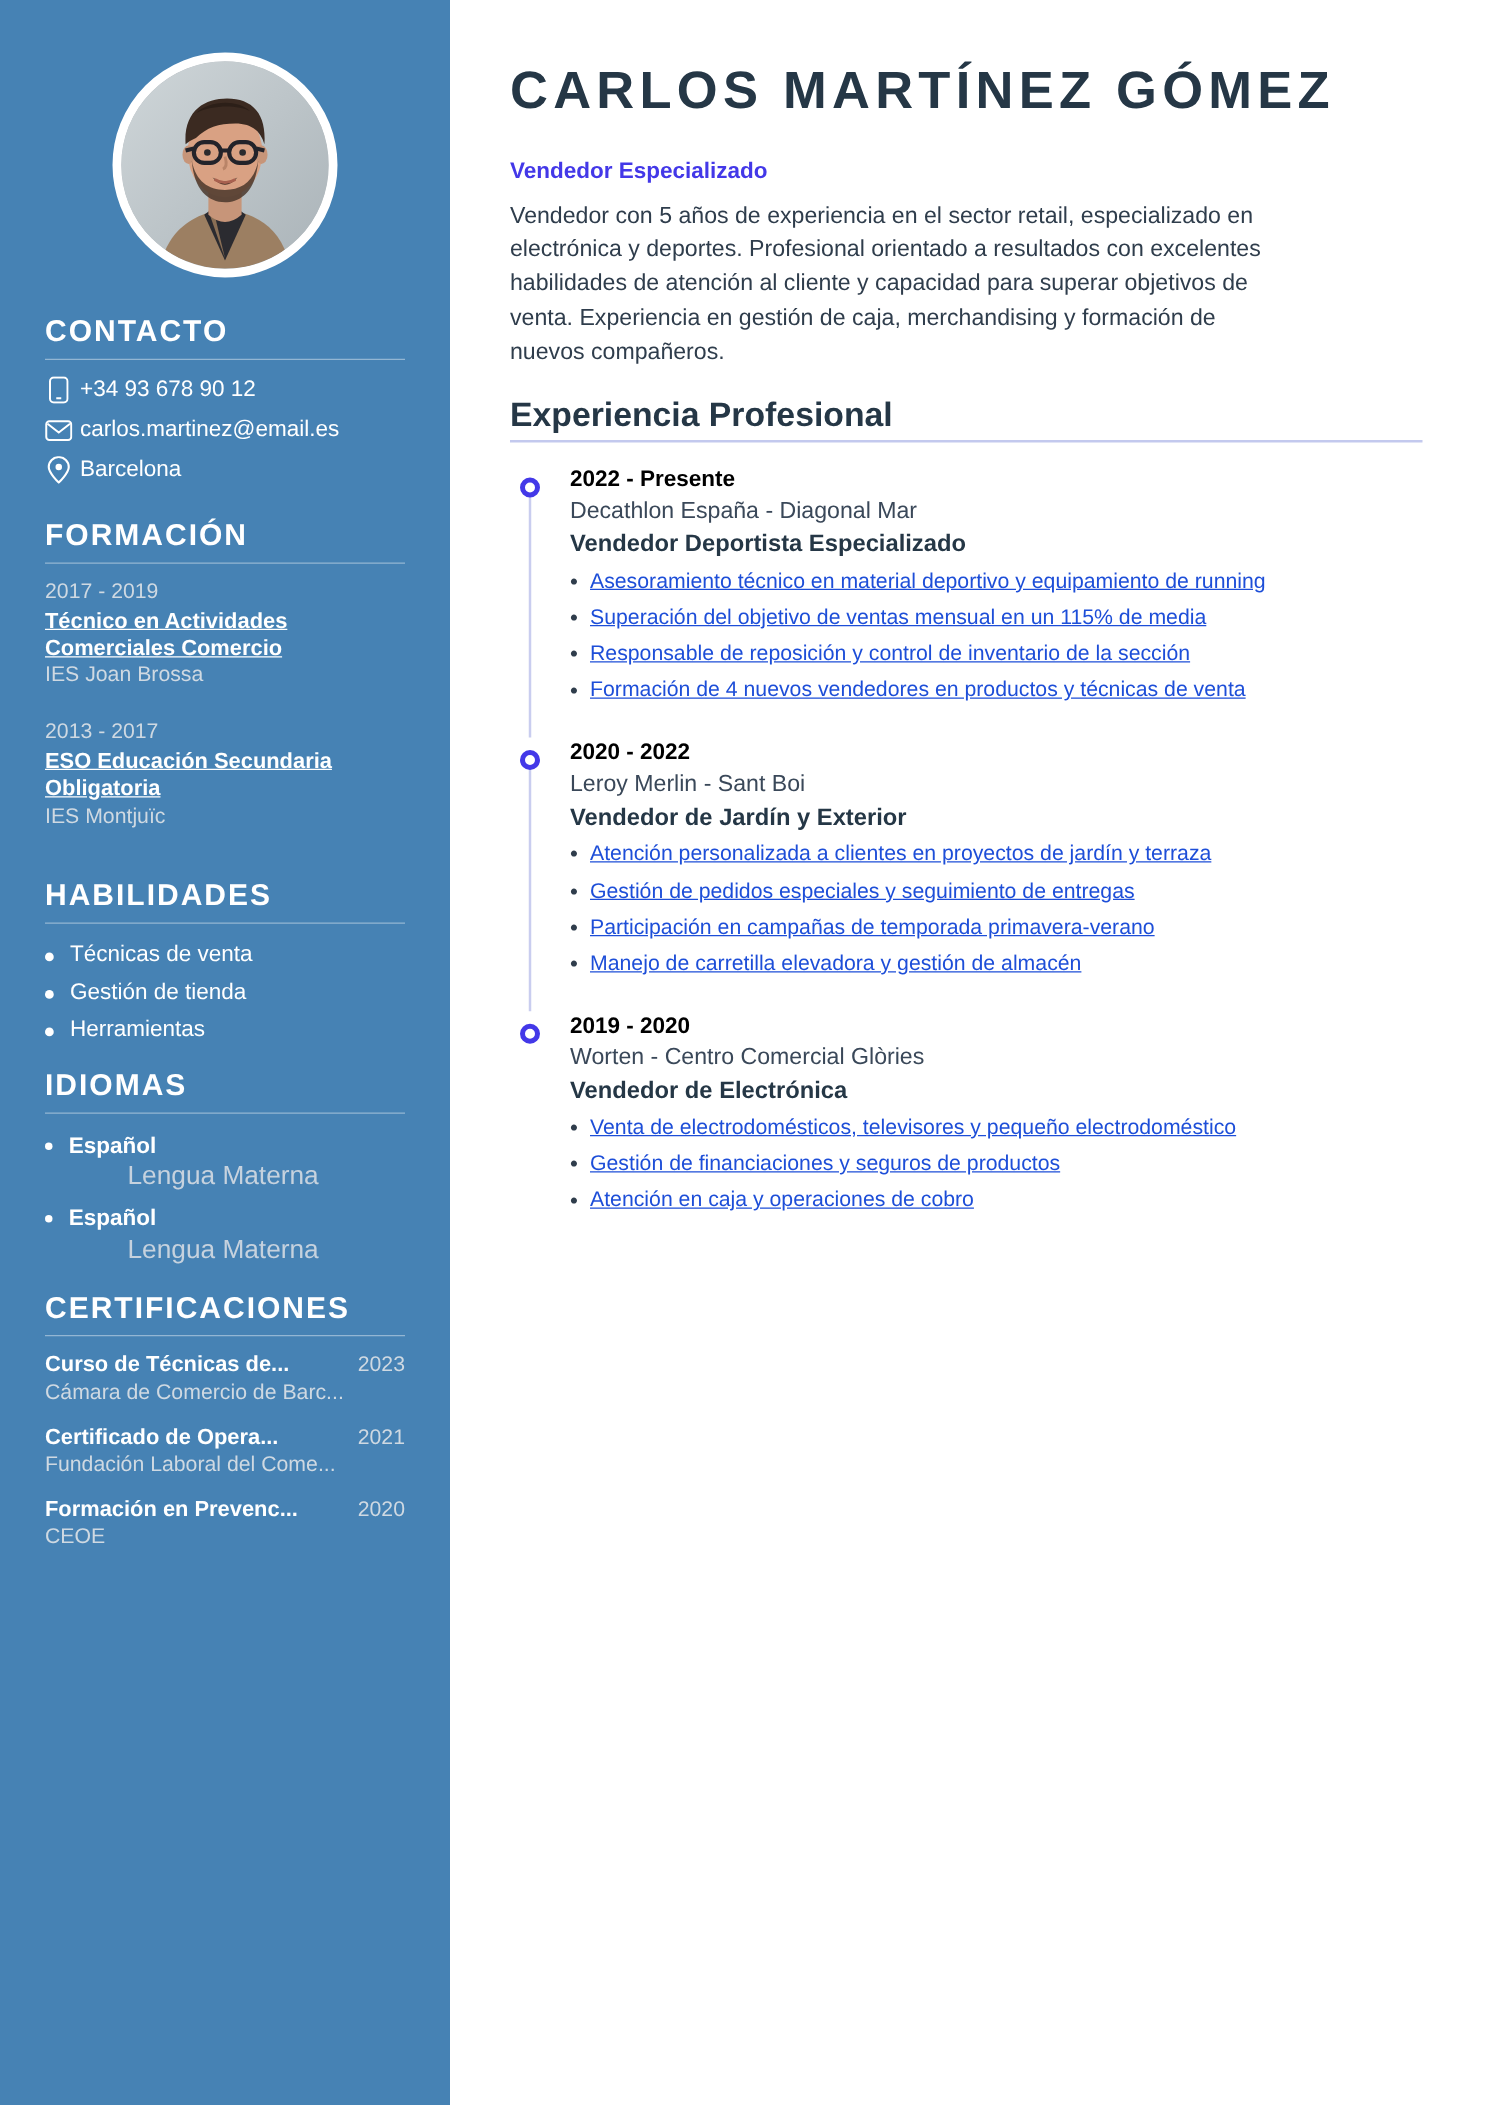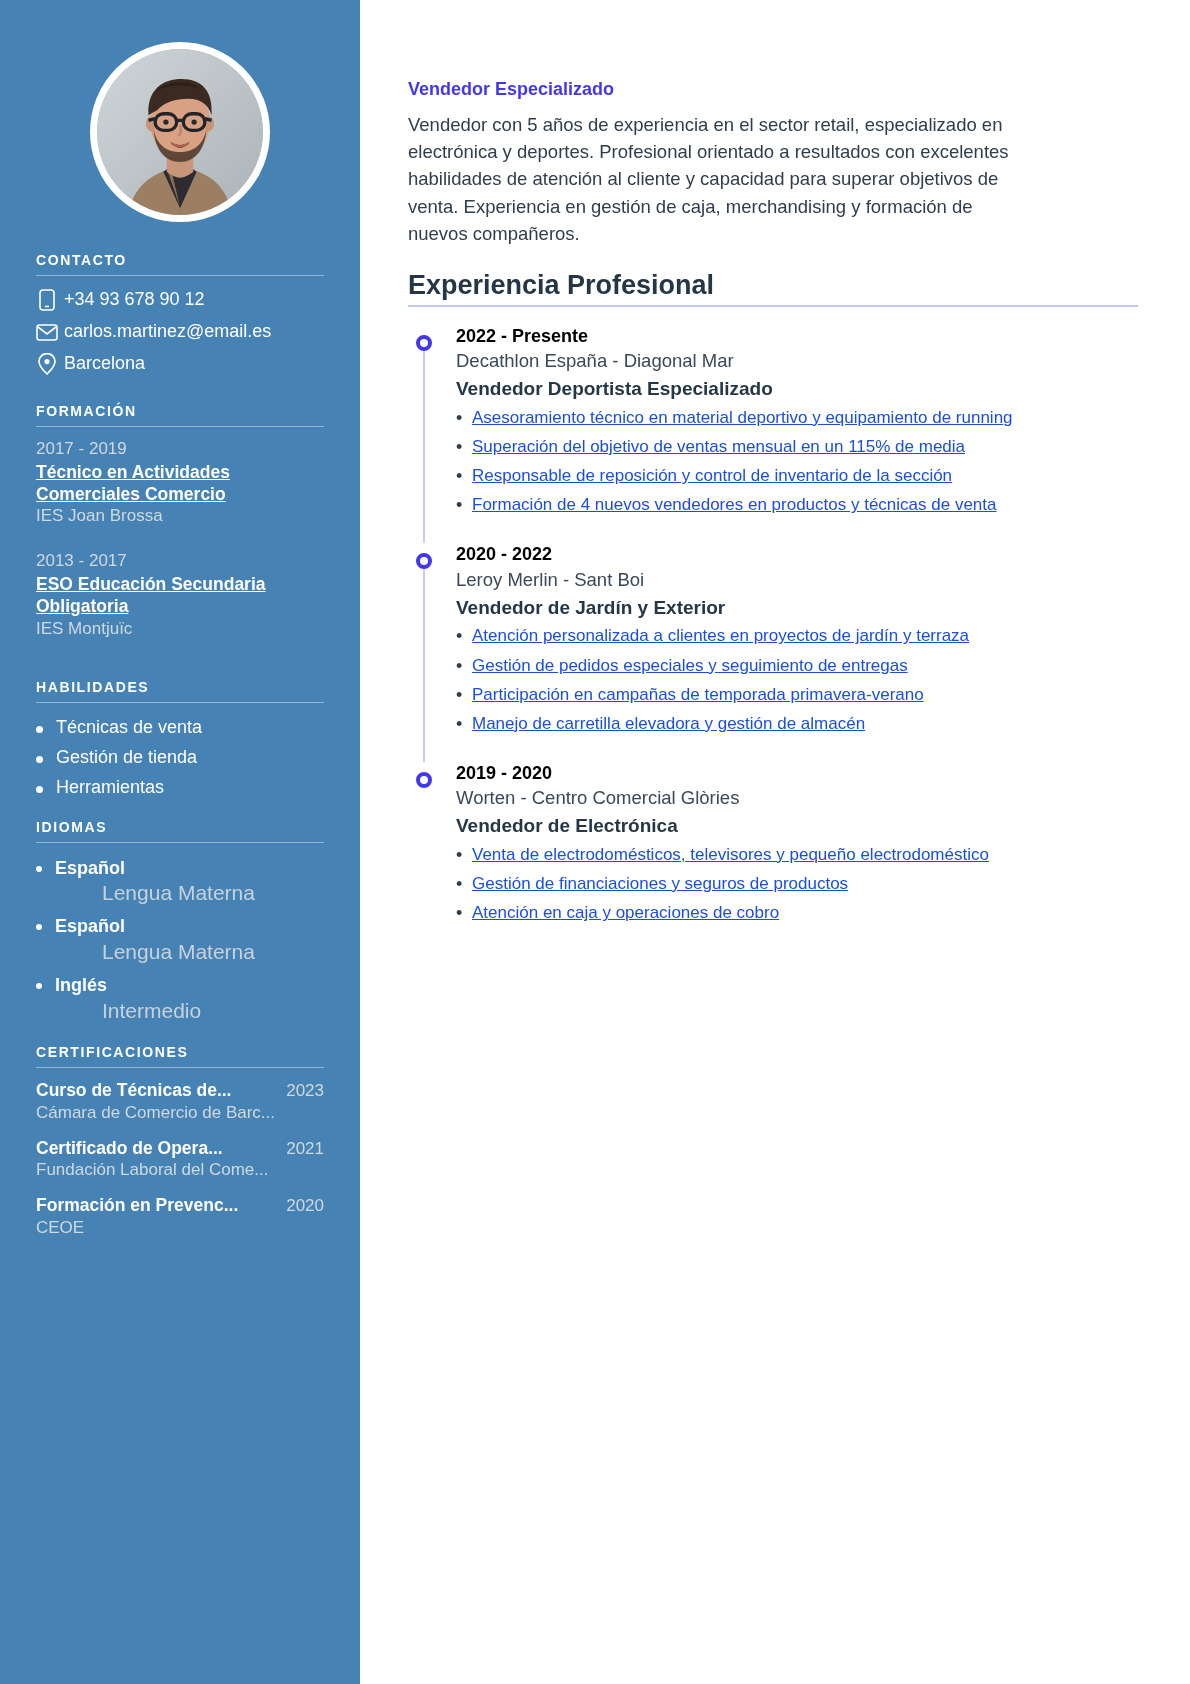--- a/index.html
+++ b/index.html
@@ -23,21 +23,21 @@
   .avatar {
     width:180px; height:180px; border-radius:50%;
     border:7px solid #ffffff;
     overflow:hidden; background:#b8bfc4;
     position:relative;
   }
   .avatar svg { display:block; width:100%; height:100%; }
 
   .side-block { padding:0 36px; }
   .side-h {
-    font-size:14px; font-weight:bold; letter-spacing:1.6px;
+    font-size:24px; font-weight:bold; letter-spacing:1.6px;
     color:#ffffff; margin-top:30px; padding-bottom:7px;
     border-bottom:1.5px solid rgba(255,255,255,0.42);
     text-transform:uppercase;
   }
   .side-h.tight { margin-top:28px; }
 
   
   .contact-list { margin-top:13px; }
   .contact-row { display:flex; align-items:center; gap:6px; margin-bottom:10px; }
   .contact-row .ico { width:22px; height:22px; flex:0 0 22px; display:flex; align-items:center; justify-content:center; }
@@ -255,27 +255,20 @@
             <span class="lang-level" style="display:block;">Lengua Materna</span>
           </span>
         </div>
         <div class="lang-item">
           <span class="dot"></span>
           <span>
             <span class="lang-name">Español</span>
             <span class="lang-level" style="display:block;">Lengua Materna</span>
           </span>
         </div>
-        <div class="lang-item">
-          <span class="dot"></span>
-          <span>
-            <span class="lang-name">Inglés</span>
-            <span class="lang-level" style="display:block;">Intermedio</span>
-          </span>
-        </div>
       </div>
     </div>
 
     <div class="side-block">
       <div class="side-h" style="margin-top:20px;">CERTIFICACIONES</div>
       <div class="cert-list">
         <div class="cert-item first">
           <div class="cert-top">
             <span class="cert-name">Curso de Técnicas de...</span>
             <span class="cert-year">2023</span>
@@ -296,20 +289,21 @@
           </div>
           <div class="cert-issuer">CEOE</div>
         </div>
       </div>
     </div>
 
   </aside>
 
   <main class="main">
 
+    <h1 class="name">CARLOS MARTÍNEZ GÓMEZ</h1>
     <div class="role">Vendedor Especializado</div>
     <p class="summary">Vendedor con 5 años de experiencia en el sector retail, especializado en electrónica y deportes. Profesional orientado a resultados con excelentes habilidades de atención al cliente y capacidad para superar objetivos de venta. Experiencia en gestión de caja, merchandising y formación de nuevos compañeros.</p>
 
     <h2 class="sec-title">Experiencia Profesional</h2>
 
     <div class="timeline">
 
       <div class="job">
         <span class="line"></span>
         <span class="marker"></span>

